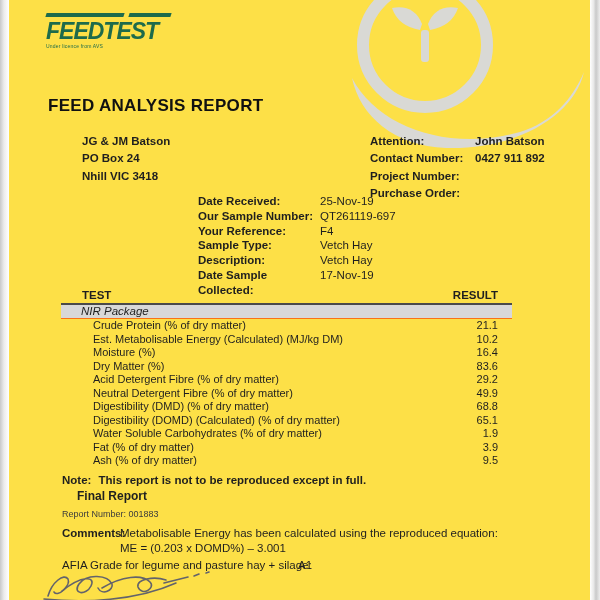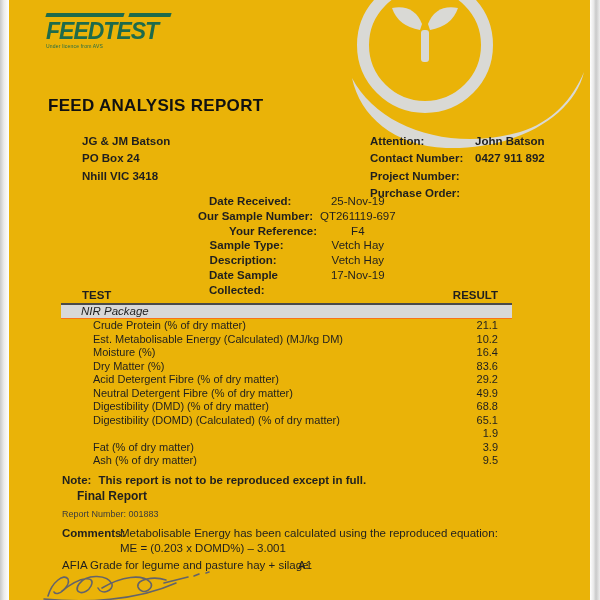--- a/index.html
+++ b/index.html
@@ -1,18 +1,18 @@
 <!DOCTYPE html>
 <html><head>
 <meta charset="utf-8">
 <style>
   html,body{margin:0;padding:0;}
   body{width:600px;height:600px;overflow:hidden;background:#fdfdfd;
        font-family:"Liberation Sans","DejaVu Sans",sans-serif;color:#1f1f1f;}
-  .page{position:relative;width:600px;height:600px;background:#eab308;}
+  .page{position:relative;width:600px;height:600px;background:#fde047;}
 
   .edge-left{position:absolute;left:0;top:0;bottom:0;width:9px;
     background:linear-gradient(to right,#c9c9c9,#ececec 45%,#ffffff 100%);}
   .edge-right{position:absolute;right:0;top:0;bottom:0;width:10px;
     background:linear-gradient(to right,#ffffff 0%,#e9e9e9 35%,#c9c9c9 60%,#ededed 100%);}
 
   
   .logo{position:absolute;left:46px;top:13px;width:130px;}
   .logo-bars{display:flex;gap:5px;transform:skewX(-18deg);}
   .logo-bars span{height:4px;background:#1e6b4b;display:block;}
@@ -29,21 +29,21 @@
     font-size:17px;font-weight:bold;color:#111;letter-spacing:.3px;margin-left:48px;}
 
   .client{position:absolute;left:82px;top:133px;font-size:11.5px;font-weight:bold;line-height:17.3px;}
 
   .contact{position:absolute;left:370px;top:133px;font-size:11.5px;line-height:17.3px;}
   .contact-row{display:flex;}
   .contact-row .lbl{font-weight:bold;width:105px;}
   .contact-row .val{font-weight:bold;}
 
   .sample{position:absolute;left:198px;top:194px;font-size:11.5px;line-height:14.8px;}
-  .sample-row{display:flex;justify-content:center;}
+  .sample-row{display:flex;}
   .sample-row .lbl{font-weight:bold;width:122px;}
 
   .results{position:absolute;left:61px;top:289px;width:451px;font-size:11px;}
   .results-head{display:flex;height:14px;border-bottom:2px solid #4a4a4a;
     font-size:11.5px;font-weight:bold;line-height:13px;}
   .results-head .c1{padding-left:21px;}
   .results-head .c2{margin-left:auto;padding-right:14px;}
   .results-group{height:14px;background:#d8d8d8;border-bottom:1px solid #f97316;
     font-style:italic;font-size:11.5px;line-height:13.5px;padding-left:20px;box-sizing:border-box;}
   .result-row{display:flex;height:13.5px;line-height:13.6px;gap:12px;}
@@ -175,20 +175,21 @@
     </div>
     <div class="result-row">
       <span class="t">Digestibility (DMD) (% of dry matter)</span>
       <span class="r">68.8</span>
     </div>
     <div class="result-row">
       <span class="t">Digestibility (DOMD) (Calculated) (% of dry matter)</span>
       <span class="r">65.1</span>
     </div>
     <div class="result-row">
+      <span class="t">Water Soluble Carbohydrates (% of dry matter)</span>
       <span class="r">1.9</span>
     </div>
     <div class="result-row">
       <span class="t">Fat (% of dry matter)</span>
       <span class="r">3.9</span>
     </div>
     <div class="result-row">
       <span class="t">Ash (% of dry matter)</span>
       <span class="r">9.5</span>
     </div>

